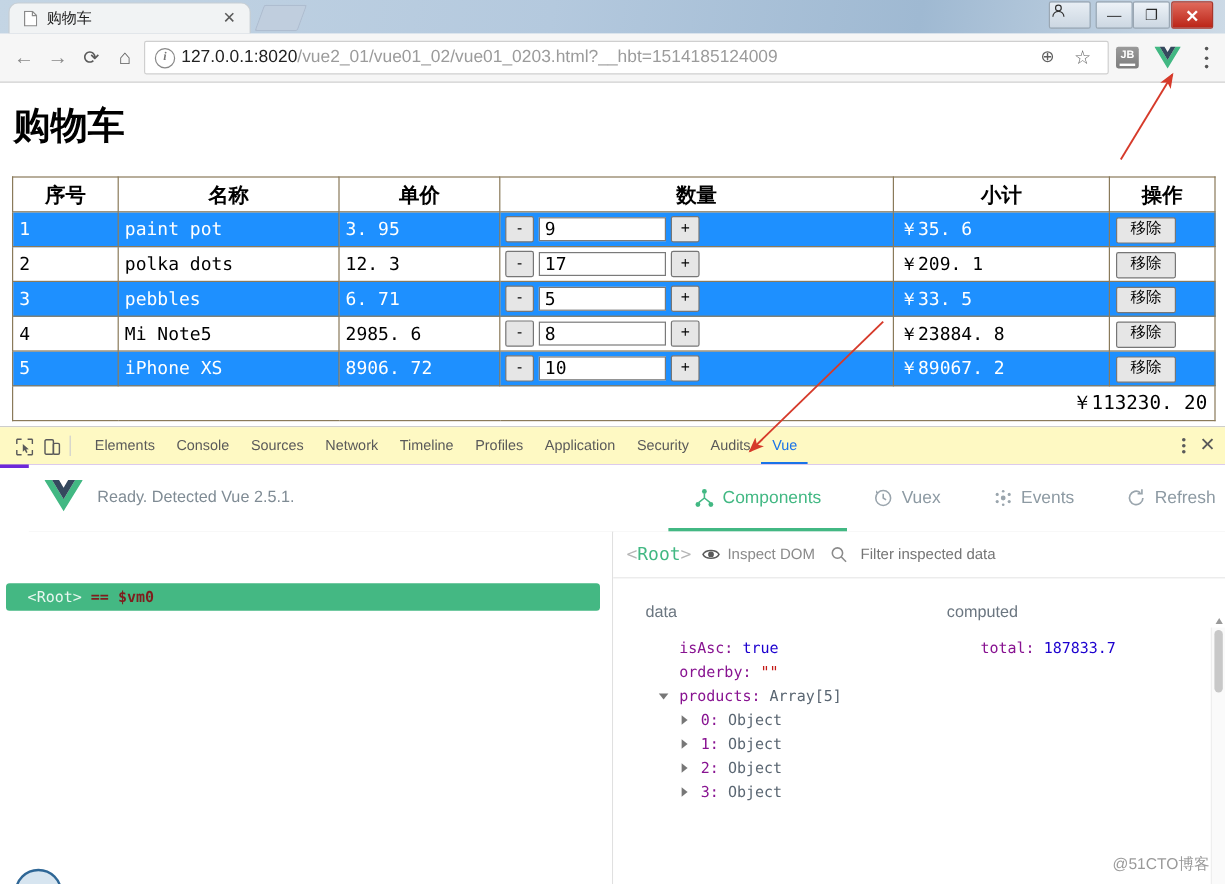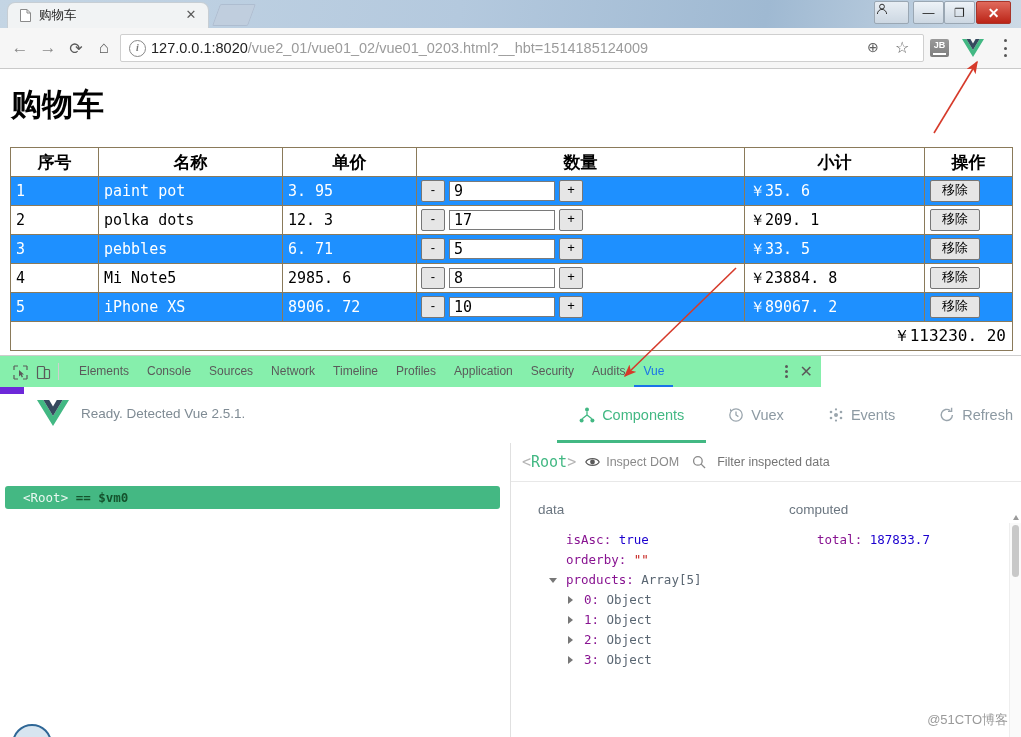--- a/index.html
+++ b/index.html
@@ -153,22 +153,22 @@
   td.total-cell {
     text-align: right; padding-right: 6px; font-size: 16px; background: #fff; color:#000;
   }
 
   
   .devtools {
     position: absolute; top: 355px; left: 0; width: 1021px; height: 382px;
     background: #fff; border-top: 1px solid #cdcdcd;
   }
   .dt-toolbar {
-    position: absolute; top: 0; left: 0; width: 821px; height: 31px;
-    background: #86efac; border-bottom: 7px solid #6d28d9;
+    position: absolute; top: 0; left: 0; width: 1021px; height: 31px;
+    background: #fef9c3; border-bottom: 3px solid #6d28d9;
   }
   .dt-icon-btn {
     position: absolute; top: 6px; width: 20px; height: 20px;
     display:flex; align-items:center; justify-content:center;
   }
   .dt-inspect { left: 10px; }
   .dt-device  { left: 33px; }
   .dt-sep { position:absolute; top:7px; left:58px; width:1px; height:17px; background:#cfcfcf;}
   .dt-tabs { position: absolute; top: 0; left: 70px; height: 31px; display: flex; }
   .dt-tab {
@@ -210,21 +210,21 @@
     border: none; outline: none; font-size: 13px; color: #b5b5b5;
     font-family: "Liberation Sans", sans-serif; width: 350px; background: transparent;
   }
   .comp-item {
     position: absolute; top: 43px; left: 5px; width: 495px; height: 23px;
     background: #44b883; border-radius: 3px; color: #fff;
     font-family: "DejaVu Sans Mono", monospace; font-size: 12.5px;
     line-height: 23px; padding-left: 18px; box-sizing: border-box;
   }
   .comp-item .cname { color: #e9f7f0; }
-  .comp-item .vm { color: #14532d; font-weight: bold; }
+  .comp-item .vm { color: #7f1d1d; font-weight: bold; }
 
   .pane-right { position: absolute; left: 511px; top: 0; width: 510px; height: 295px; background:#fff;}
   .insp-bar {
     position: absolute; top: 0; left: 0; width: 510px; height: 39px;
     border-bottom: 1px solid #e8e8e8; display: flex; align-items: center;
     padding-left: 11px; box-sizing: border-box; gap: 9px;
   }
   .insp-root { font-family: "DejaVu Sans Mono", monospace; font-size: 15px; color: #b5b5b5;}
   .insp-root b { color: #42b883; font-weight: normal;}
   .insp-dom { font-size: 12.5px; color: #8a8a8a; display:flex; align-items:center; gap:6px;}

